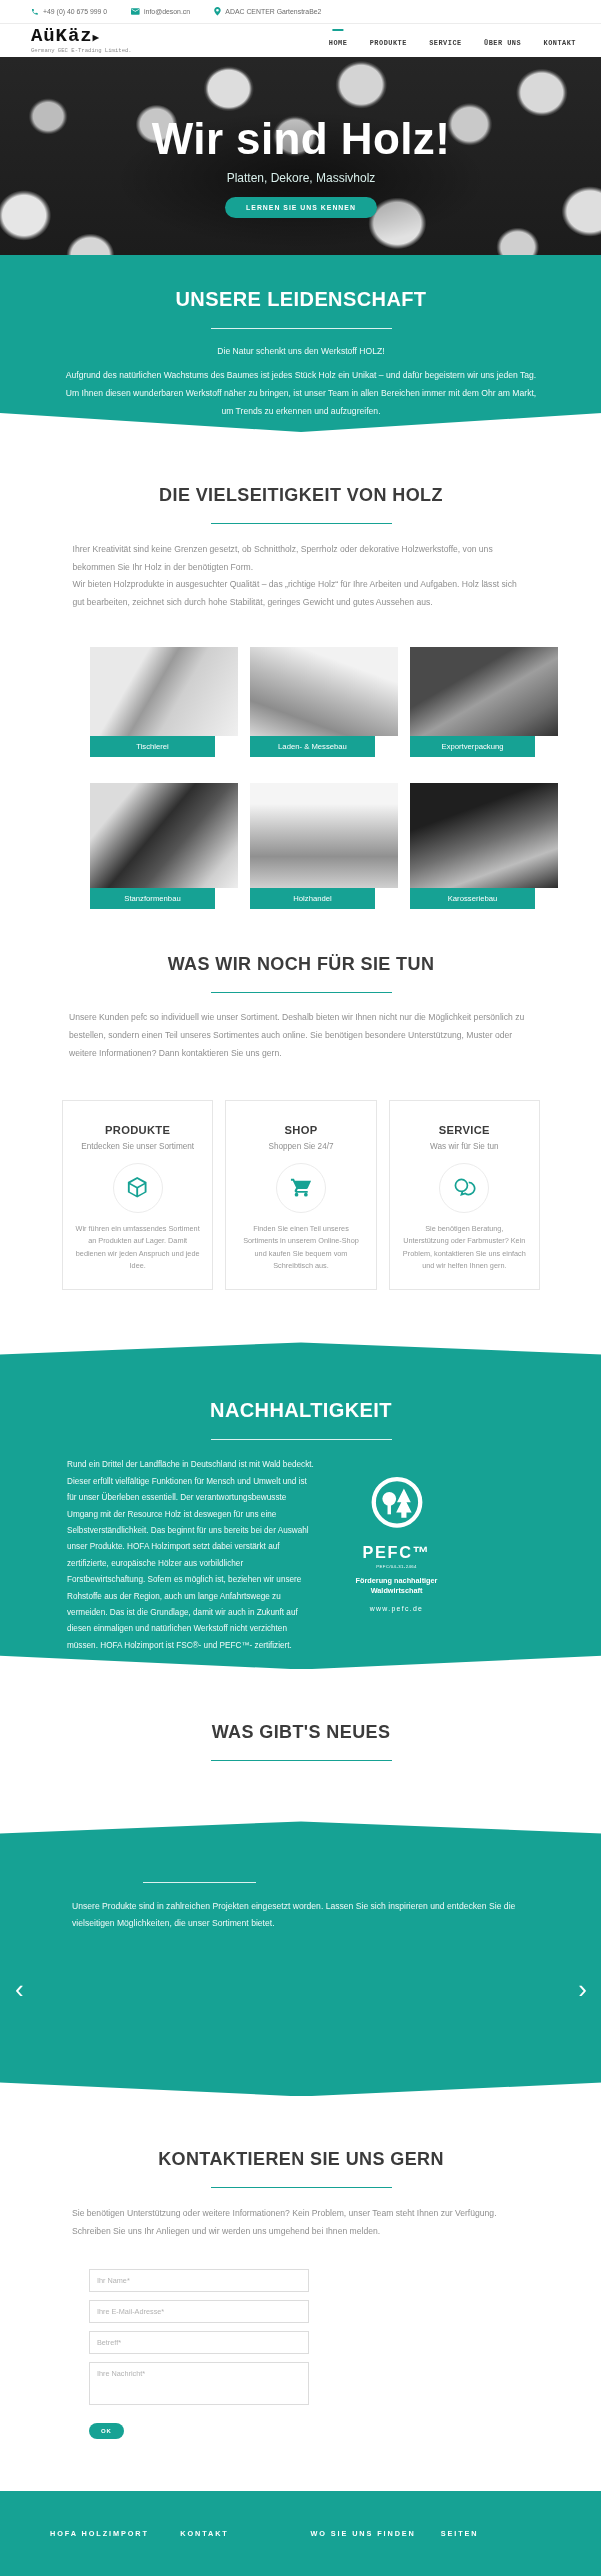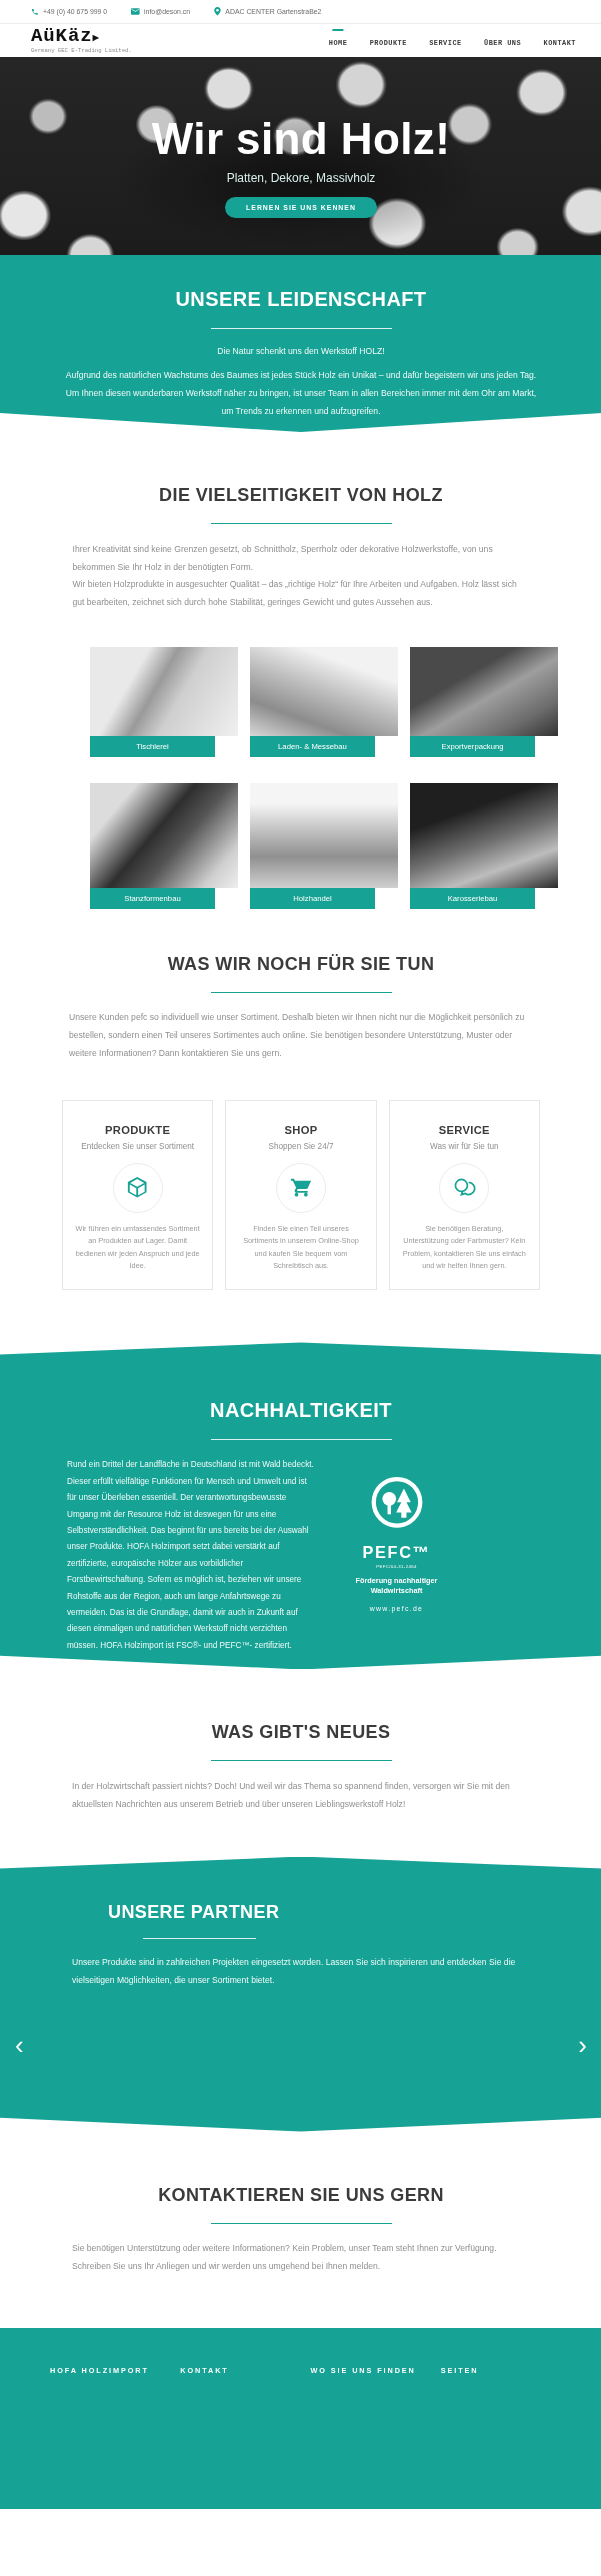--- a/index.html
+++ b/index.html
@@ -293,37 +293,42 @@
           <div class="pefc-cap">Förderung nachhaltiger Waldwirtschaft</div>
           <div class="pefc-url">www.pefc.de</div>
         </div>
       </div>
     </div>
   </div>
 
   <div class="sec-news">
     <div class="sec-title-d">WAS GIBT'S NEUES</div>
     <div class="divider-t"></div>
-    <div class="gray-body news-text">In der Holzwirtschaft passiert nichts? Doch! Und weil wir das Thema so spannend finden, versorgen wir Sie mit den aktuellsten Nachrichten aus unserem Betrieb und über unseren Lieblingswerkstoff Holz!</div>
   </div>
 
   <div class="teal sec-partner">
-    <div class="partner-title">UNSERE PARTNER</div>
     <div class="divider-left"></div>
     <div class="partner-body">Unsere Produkte sind in zahlreichen Projekten eingesetzt worden. Lassen Sie sich inspirieren und entdecken Sie die vielseitigen Möglichkeiten, die unser Sortiment bietet.</div>
     <div class="carousel">
       <span class="car-arrow car-prev">‹</span>
       <span class="car-arrow car-next">›</span>
     </div>
   </div>
 
   <div class="sec-kontakt">
     <div class="sec-title-d">KONTAKTIEREN SIE UNS GERN</div>
     <div class="divider-t"></div>
     <div class="gray-body">Sie benötigen Unterstützung oder weitere Informationen? Kein Problem, unser Team steht Ihnen zur Verfügung. Schreiben Sie uns Ihr Anliegen und wir werden uns umgehend bei Ihnen melden.</div>
+    <div class="form">
+      <input type="text" placeholder="Ihr Name*" style="">
+      <input type="text" placeholder="Ihre E-Mail-Adresse*" style="">
+      <input type="text" placeholder="Betreff*" style="">
+      <textarea placeholder="Ihre Nachricht*" style=""></textarea>
+      <button class="submit-btn">OK</button>
+    </div>
   </div>
 
   <div class="footer">
     <div class="f-cols">
       <div class="f-col">
         <div class="f-head">HOFA HOLZIMPORT</div>
 
       </div>
       <div class="f-col">
         <div class="f-head">KONTAKT</div>

